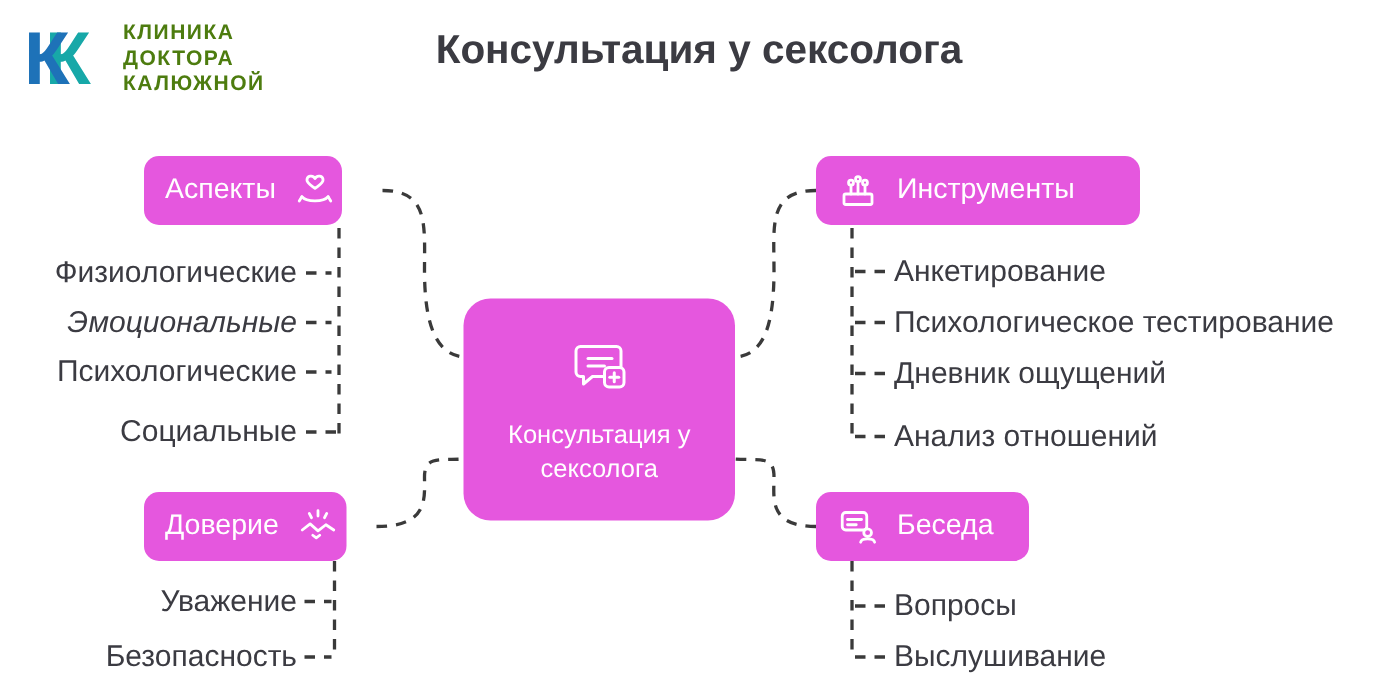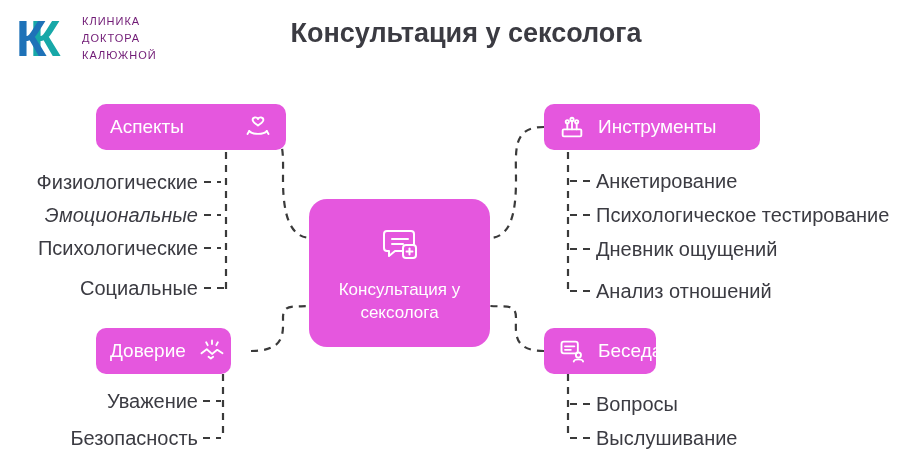--- a/index.html
+++ b/index.html
@@ -9,45 +9,45 @@
     --logo_blue:#1e72b8;
     --logo_teal:#17a8a8;
   }
   *{box-sizing:border-box;margin:0;padding:0;}
   body{background:#fff;font-family:"Liberation Sans",sans-serif;}
   .canvas{position:relative;width:924px;height:462px;background:#ffffff;overflow:hidden;}
 
   
   .logo{position:absolute;left:16px;top:10px;display:flex;align-items:center;gap:8px;}
   .logo-mark{width:58px;height:56px;}
-  .logo-text{color:#701a75;font-size:11px;font-weight:normal;letter-spacing:1px;line-height:17px;}
+  .logo-text{color:#4d7c0f;font-size:14px;font-weight:bold;letter-spacing:1px;line-height:17px;}
 
   
   .title{position:absolute;left:466px;top:18px;transform:translateX(-50%);
          font-size:27px;font-weight:bold;color:var(--text);white-space:nowrap;}
 
   
   .overlay{position:absolute;left:0;top:0;width:924px;height:462px;z-index:1;pointer-events:none;}
   .dash{stroke:var(--line);stroke-width:2.2;fill:none;stroke-dasharray:7 6;}
 
   
   .center-node{position:absolute;left:309px;top:199px;width:181px;height:148px;z-index:2;
     background:var(--accent);border-radius:18px;color:#fff;display:flex;flex-direction:column;
     align-items:center;justify-content:center;gap:12px;}
   .center-icon{width:46px;height:46px;}
   .center-label{width:152px;text-align:center;font-size:17px;line-height:1.35;}
 
   
   .pill{position:absolute;height:46px;z-index:2;background:var(--accent);border-radius:10px;
     color:#fff;display:flex;align-items:center;padding:0 14px;font-size:19px;gap:12px;}
   .pill svg{width:28px;height:28px;flex:none;}
-  .pill-aspects{left:96px;top:104px;width:190px;justify-content:space-between;}
+  .pill-aspects{left:96px;top:104px;width:132px;justify-content:space-between;}
   .pill-trust{left:96px;top:328px;width:135px;justify-content:space-between;}
   .pill-tools{left:544px;top:104px;width:216px;}
-  .pill-talk{left:544px;top:328px;width:112px;}
+  .pill-talk{left:544px;top:328px;width:142px;}
 
   
   .item{position:absolute;z-index:2;font-size:20px;color:var(--text);line-height:24px;white-space:nowrap;}
   .item.right-align{right:726px;text-align:right;}
   .item.left-align{left:596px;text-align:left;}
   .i-a0{top:170px;} .i-a1{top:203px;font-style:italic;} .i-a2{top:236px;} .i-a3{top:276px;}
   .i-t0{top:389px;} .i-t1{top:426px;}
   .i-o0{top:169px;} .i-o1{top:203px;} .i-o2{top:237px;} .i-o3{top:279px;}
   .i-b0{top:392px;} .i-b1{top:426px;}
 

